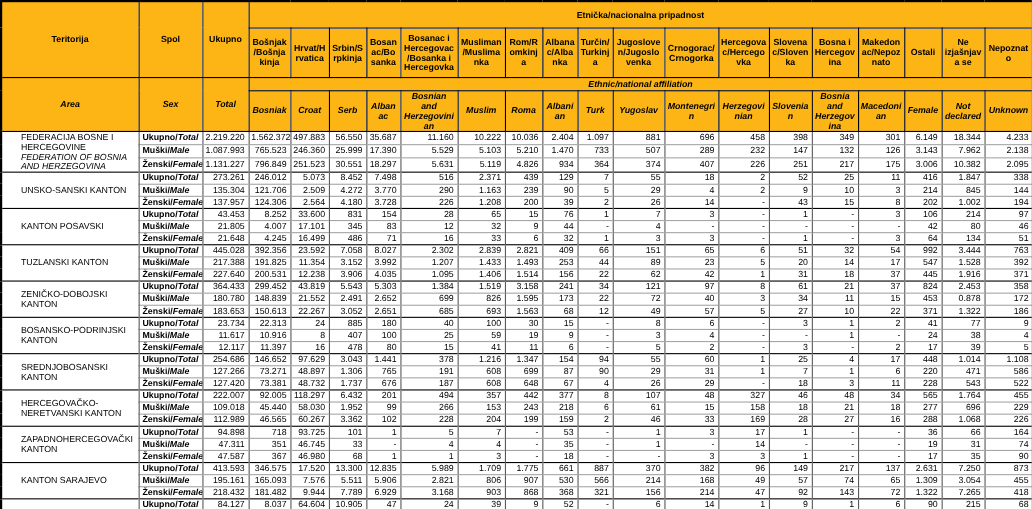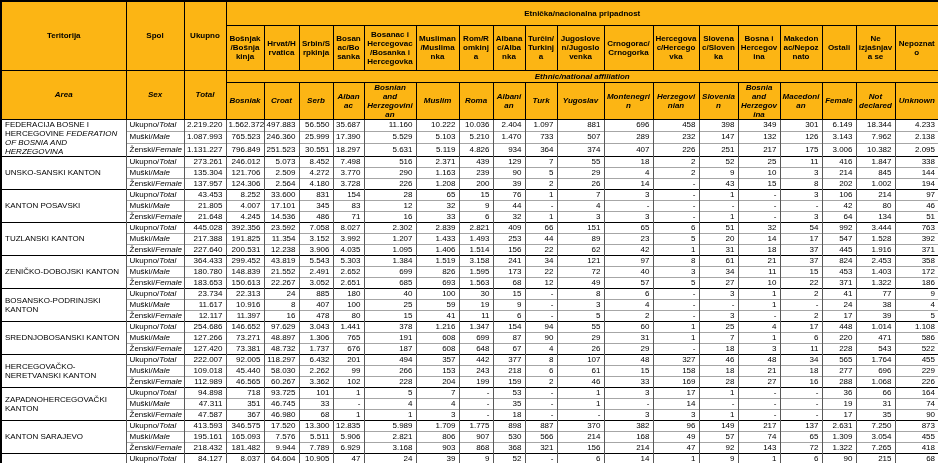--- a/index.html
+++ b/index.html
@@ -13,23 +13,23 @@
   tr.span-row th{height:24px; font-size:8px;margin-left:44px;}
   tr.bcs-names{height:45px;margin-top:44px;}
   tr.span-row-en th{height:12px;}
   tr.en-names{height:31px;}
   .en-it{font-style:italic;}
   
   tbody td{background:#fff; border-left:1px solid #595959; border-right:1px solid #595959;
            border-top:1px solid #a6a6a6; font-size:8px; line-height:10px; height:11px;}
   tbody tr.group-start td{border-top:1px solid #000;}
   td.num{text-align:right; white-space:nowrap; padding-right:3px;}
-  td.terr{text-align:left; padding-left:3px; font-size:8px; line-height:9px;
+  td.terr{text-align:left; padding-left:17px; font-size:8px; line-height:9px;
           border-left:2px solid #000; overflow-wrap:anywhere;}
-  td.sex{text-align:left; padding-left:3px; white-space:nowrap;}
+  td.sex{text-align:left; padding-left:3px; white-space:nowrap;font-weight:bold;}
 </style>
 </head>
 <body>
 
 <div class="wrap">
 <table>
   <colgroup>
     <col style="width:125px">
         <col style="width:58px">
         <col style="width:42px">
@@ -283,21 +283,21 @@
           <td class="num">-</td>
           <td class="num">-</td>
           <td class="num">42</td>
           <td class="num">80</td>
           <td class="num">46</td>
         </tr>
         <tr>
           <td class="sex"><span>Ženski/</span><span class="en-it">Female</span></td>
           <td class="num">21.648</td>
           <td class="num">4.245</td>
-          <td class="num">14.536</td>
+          <td class="num">16.499</td>
           <td class="num">486</td>
           <td class="num">71</td>
           <td class="num">16</td>
           <td class="num">33</td>
           <td class="num">6</td>
           <td class="num">32</td>
           <td class="num">1</td>
           <td class="num">3</td>
           <td class="num">3</td>
           <td class="num">-</td>
@@ -410,21 +410,21 @@
           <td class="num">1.595</td>
           <td class="num">173</td>
           <td class="num">22</td>
           <td class="num">72</td>
           <td class="num">40</td>
           <td class="num">3</td>
           <td class="num">34</td>
           <td class="num">11</td>
           <td class="num">15</td>
           <td class="num">453</td>
-          <td class="num">1.403</td>
+          <td class="num">0.878</td>
           <td class="num">172</td>
         </tr>
         <tr>
           <td class="sex"><span>Ženski/</span><span class="en-it">Female</span></td>
           <td class="num">183.653</td>
           <td class="num">150.613</td>
           <td class="num">22.267</td>
           <td class="num">3.052</td>
           <td class="num">2.651</td>
           <td class="num">685</td>
@@ -597,21 +597,21 @@
           <td class="num">34</td>
           <td class="num">565</td>
           <td class="num">1.764</td>
           <td class="num">455</td>
         </tr>
         <tr>
           <td class="sex"><span>Muški/</span><span class="en-it">Male</span></td>
           <td class="num">109.018</td>
           <td class="num">45.440</td>
           <td class="num">58.030</td>
-          <td class="num">2.262</td>
+          <td class="num">1.952</td>
           <td class="num">99</td>
           <td class="num">266</td>
           <td class="num">153</td>
           <td class="num">243</td>
           <td class="num">218</td>
           <td class="num">6</td>
           <td class="num">61</td>
           <td class="num">15</td>
           <td class="num">158</td>
           <td class="num">18</td>
@@ -714,21 +714,21 @@
           <td class="terr" rowspan="3"><span>KANTON SARAJEVO</span></td>
           <td class="sex"><span>Ukupno/</span><span class="en-it">Total</span></td>
           <td class="num">413.593</td>
           <td class="num">346.575</td>
           <td class="num">17.520</td>
           <td class="num">13.300</td>
           <td class="num">12.835</td>
           <td class="num">5.989</td>
           <td class="num">1.709</td>
           <td class="num">1.775</td>
-          <td class="num">898</td>
+          <td class="num">661</td>
           <td class="num">887</td>
           <td class="num">370</td>
           <td class="num">382</td>
           <td class="num">96</td>
           <td class="num">149</td>
           <td class="num">217</td>
           <td class="num">137</td>
           <td class="num">2.631</td>
           <td class="num">7.250</td>
           <td class="num">873</td>

